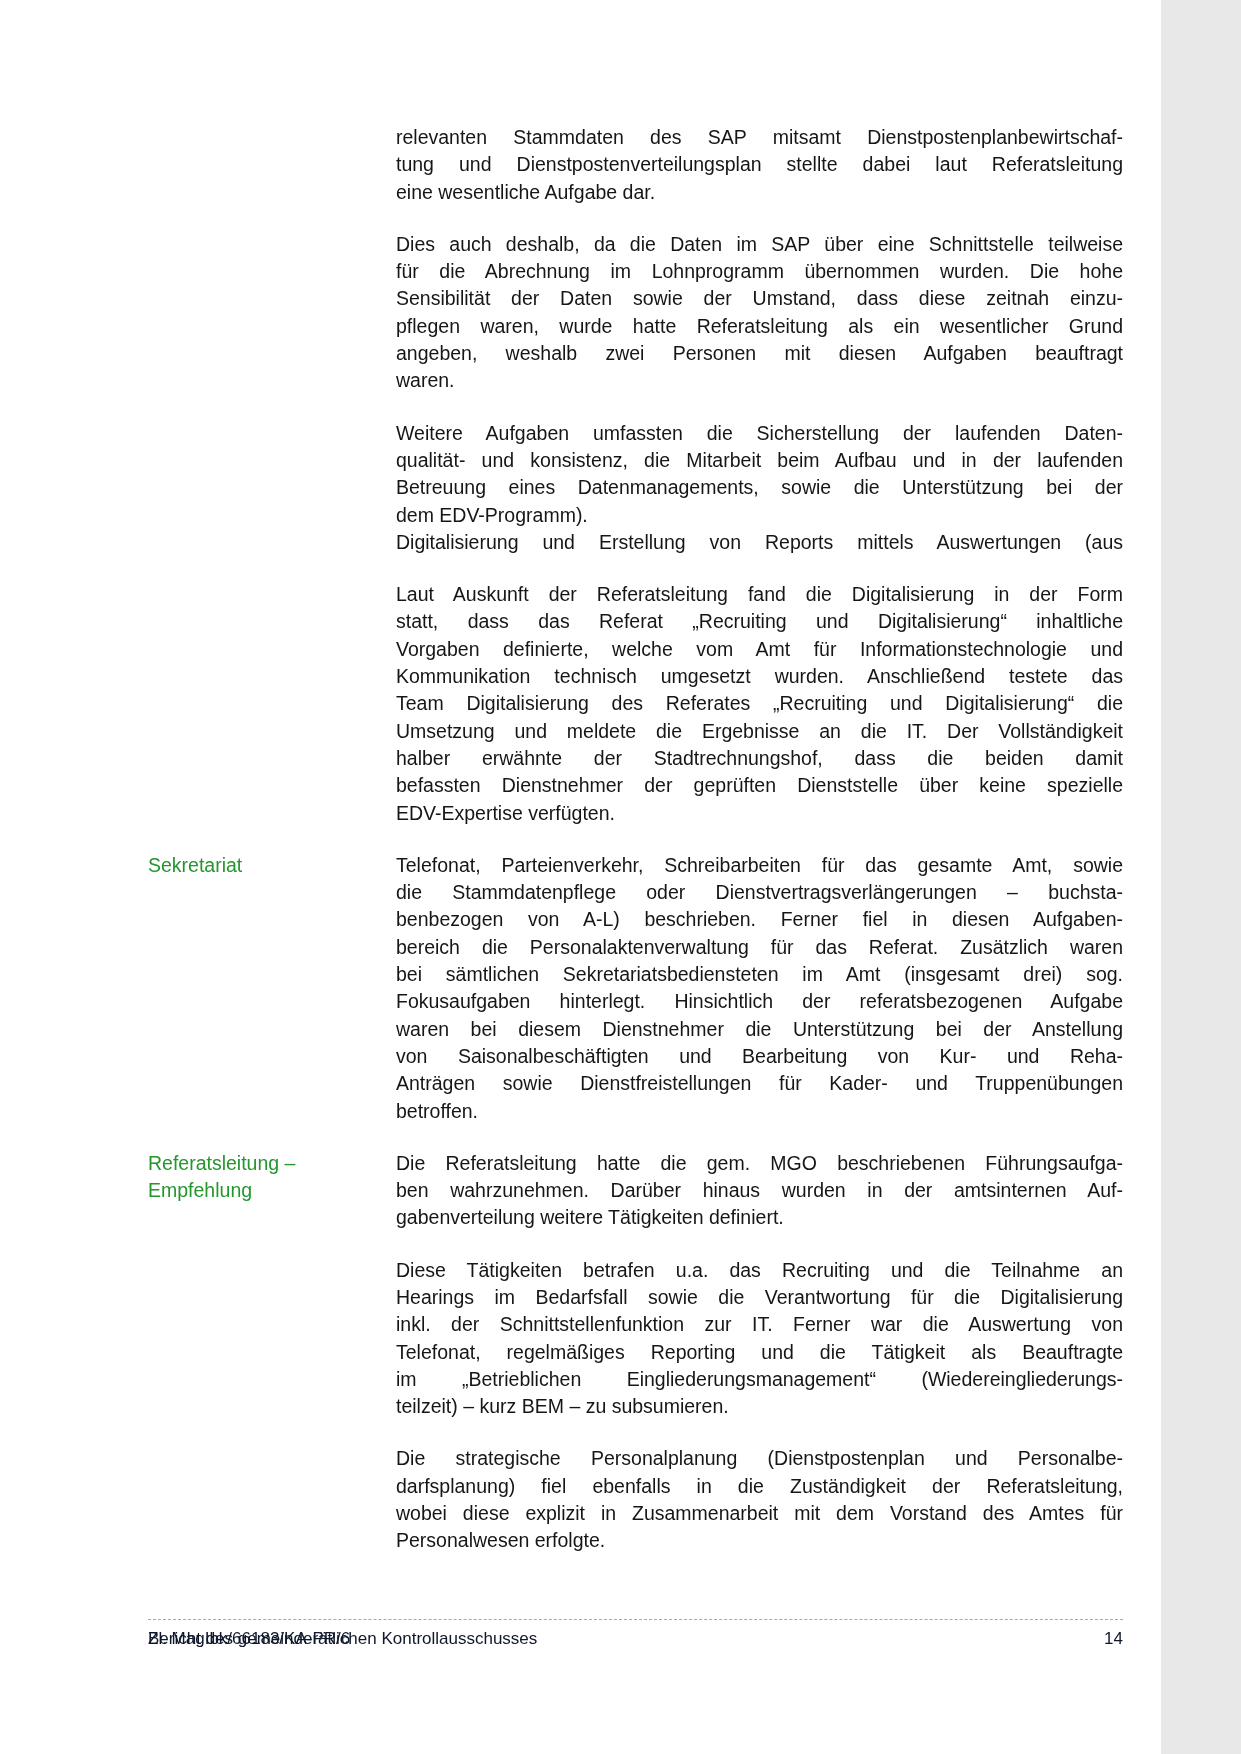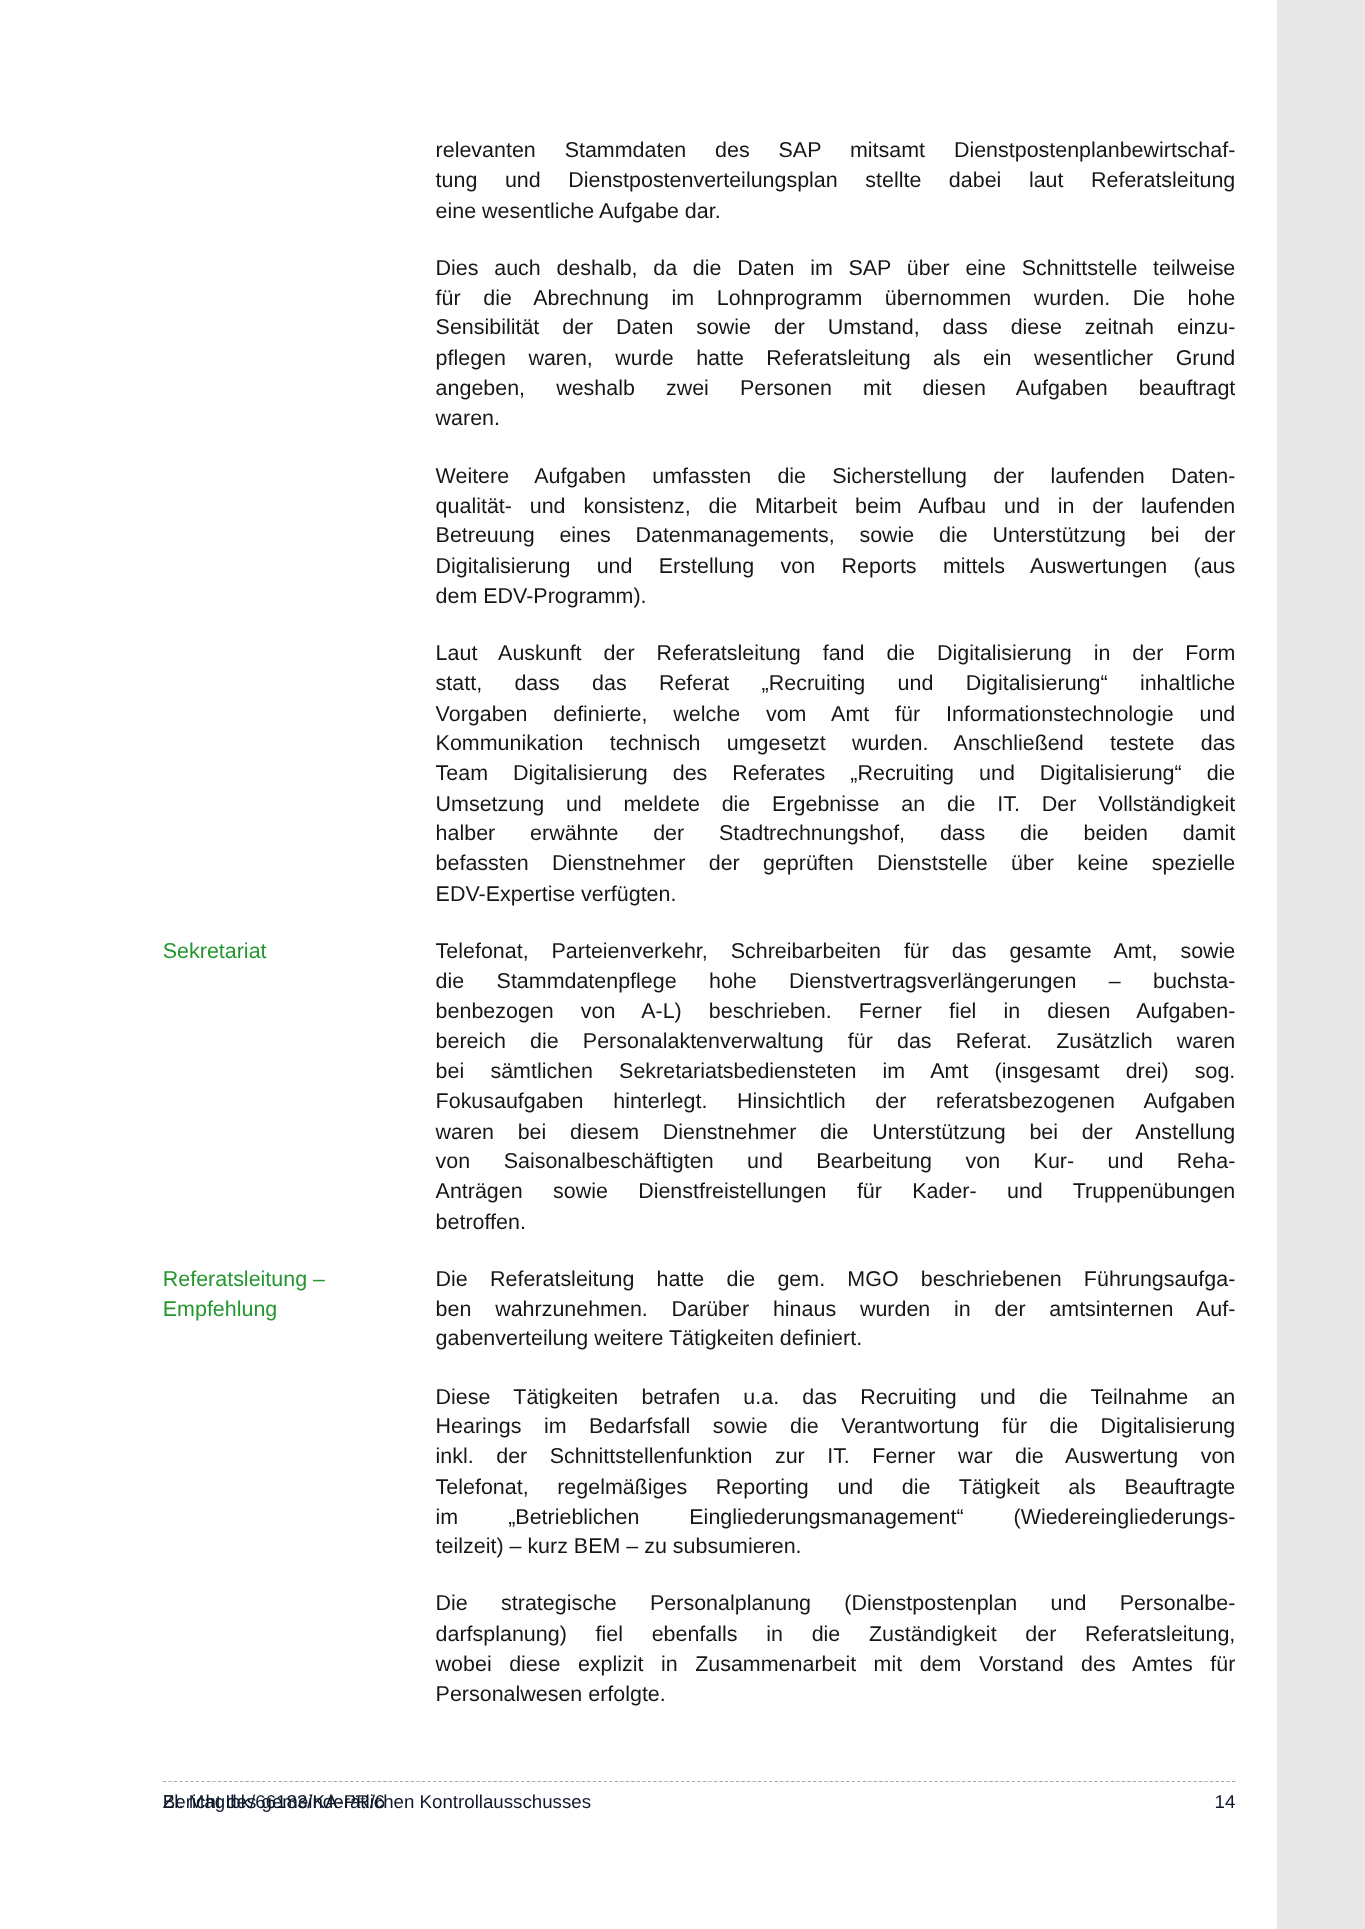--- a/index.html
+++ b/index.html
@@ -83,22 +83,22 @@
           <div class="line">angeben, weshalb zwei Personen mit diesen Aufgaben beauftragt</div>
           <div class="line last">waren.</div>
         </div>
       </div>
       <div class="row">
         <div class="label-col"></div>
         <div class="para-col">
           <div class="line">Weitere Aufgaben umfassten die Sicherstellung der laufenden Daten-</div>
           <div class="line">qualität- und konsistenz, die Mitarbeit beim Aufbau und in der laufenden</div>
           <div class="line">Betreuung eines Datenmanagements, sowie die Unterstützung bei der</div>
+          <div class="line last">dem EDV-Programm).</div>
           <div class="line">Digitalisierung und Erstellung von Reports mittels Auswertungen (aus</div>
-          <div class="line last">dem EDV-Programm).</div>
         </div>
       </div>
       <div class="row">
         <div class="label-col"></div>
         <div class="para-col">
           <div class="line">Laut Auskunft der Referatsleitung fand die Digitalisierung in der Form</div>
           <div class="line">statt, dass das Referat „Recruiting und Digitalisierung“ inhaltliche</div>
           <div class="line">Vorgaben definierte, welche vom Amt für Informationstechnologie und</div>
           <div class="line">Kommunikation technisch umgesetzt wurden. Anschließend testete das</div>
           <div class="line">Team Digitalisierung des Referates „Recruiting und Digitalisierung“ die</div>
@@ -107,25 +107,25 @@
           <div class="line">befassten Dienstnehmer der geprüften Dienststelle über keine spezielle</div>
           <div class="line last">EDV-Expertise verfügten.</div>
         </div>
       </div>
       <div class="row">
         <div class="label-col">
           <div>Sekretariat</div>
         </div>
         <div class="para-col">
           <div class="line">Telefonat, Parteienverkehr, Schreibarbeiten für das gesamte Amt, sowie</div>
-          <div class="line">die Stammdatenpflege hohe Dienstvertragsverlängerungen – buchsta-</div>
+          <div class="line">die Stammdatenpflege oder Dienstvertragsverlängerungen – buchsta-</div>
           <div class="line">benbezogen von A-L) beschrieben. Ferner fiel in diesen Aufgaben-</div>
           <div class="line">bereich die Personalaktenverwaltung für das Referat. Zusätzlich waren</div>
           <div class="line">bei sämtlichen Sekretariatsbediensteten im Amt (insgesamt drei) sog.</div>
-          <div class="line">Fokusaufgaben hinterlegt. Hinsichtlich der referatsbezogenen Aufgaben</div>
+          <div class="line">Fokusaufgaben hinterlegt. Hinsichtlich der referatsbezogenen Aufgabe</div>
           <div class="line">waren bei diesem Dienstnehmer die Unterstützung bei der Anstellung</div>
           <div class="line">von Saisonalbeschäftigten und Bearbeitung von Kur- und Reha-</div>
           <div class="line">Anträgen sowie Dienstfreistellungen für Kader- und Truppenübungen</div>
           <div class="line last">betroffen.</div>
         </div>
       </div>
       <div class="row">
         <div class="label-col">
           <div>Referatsleitung –</div>
           <div>Empfehlung</div>

